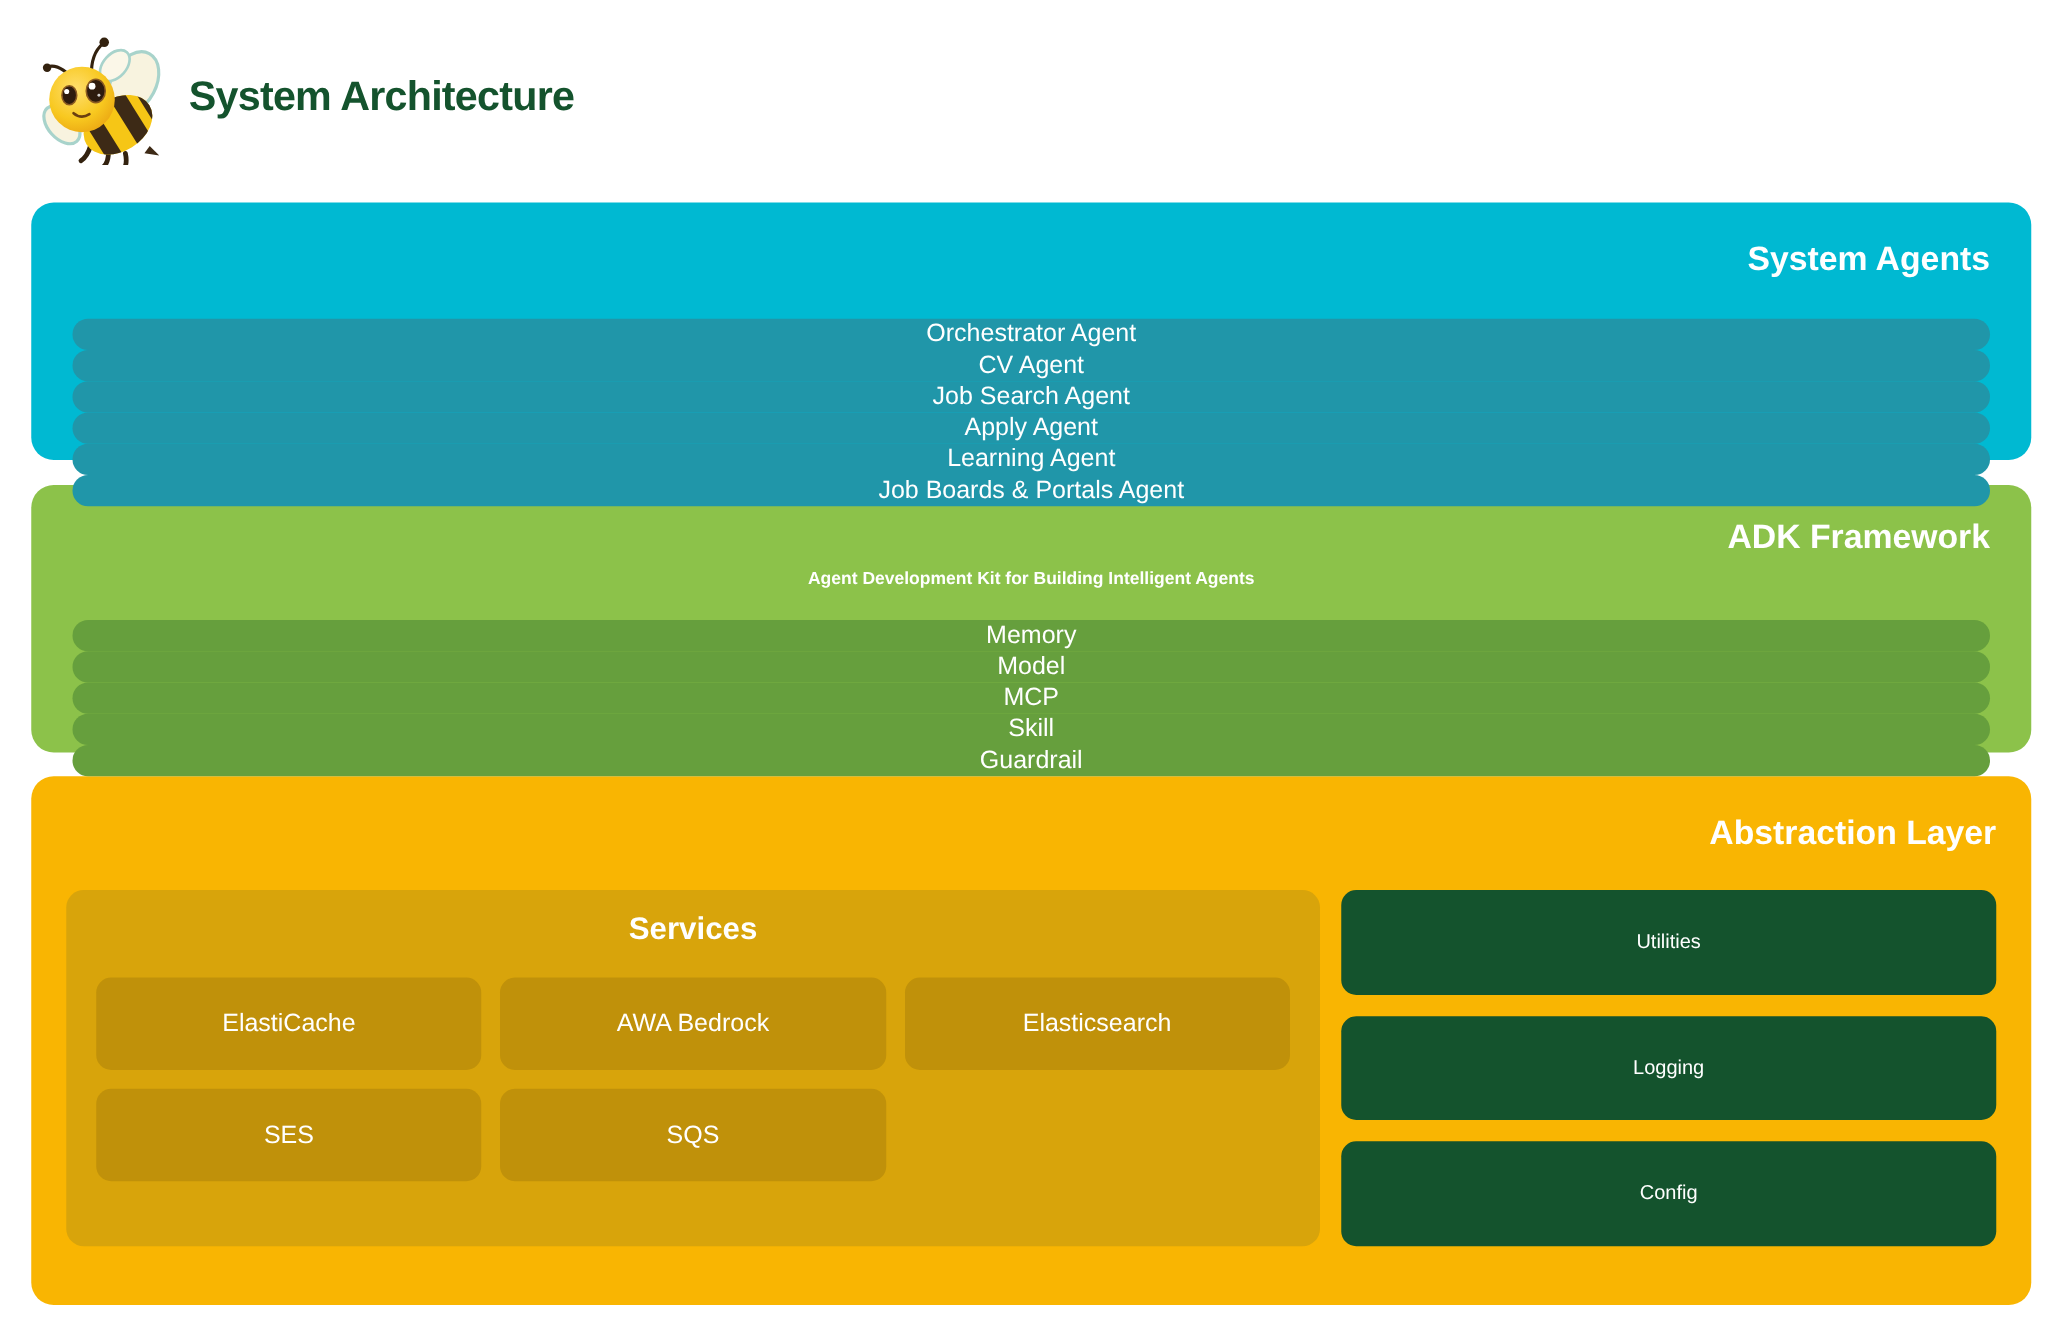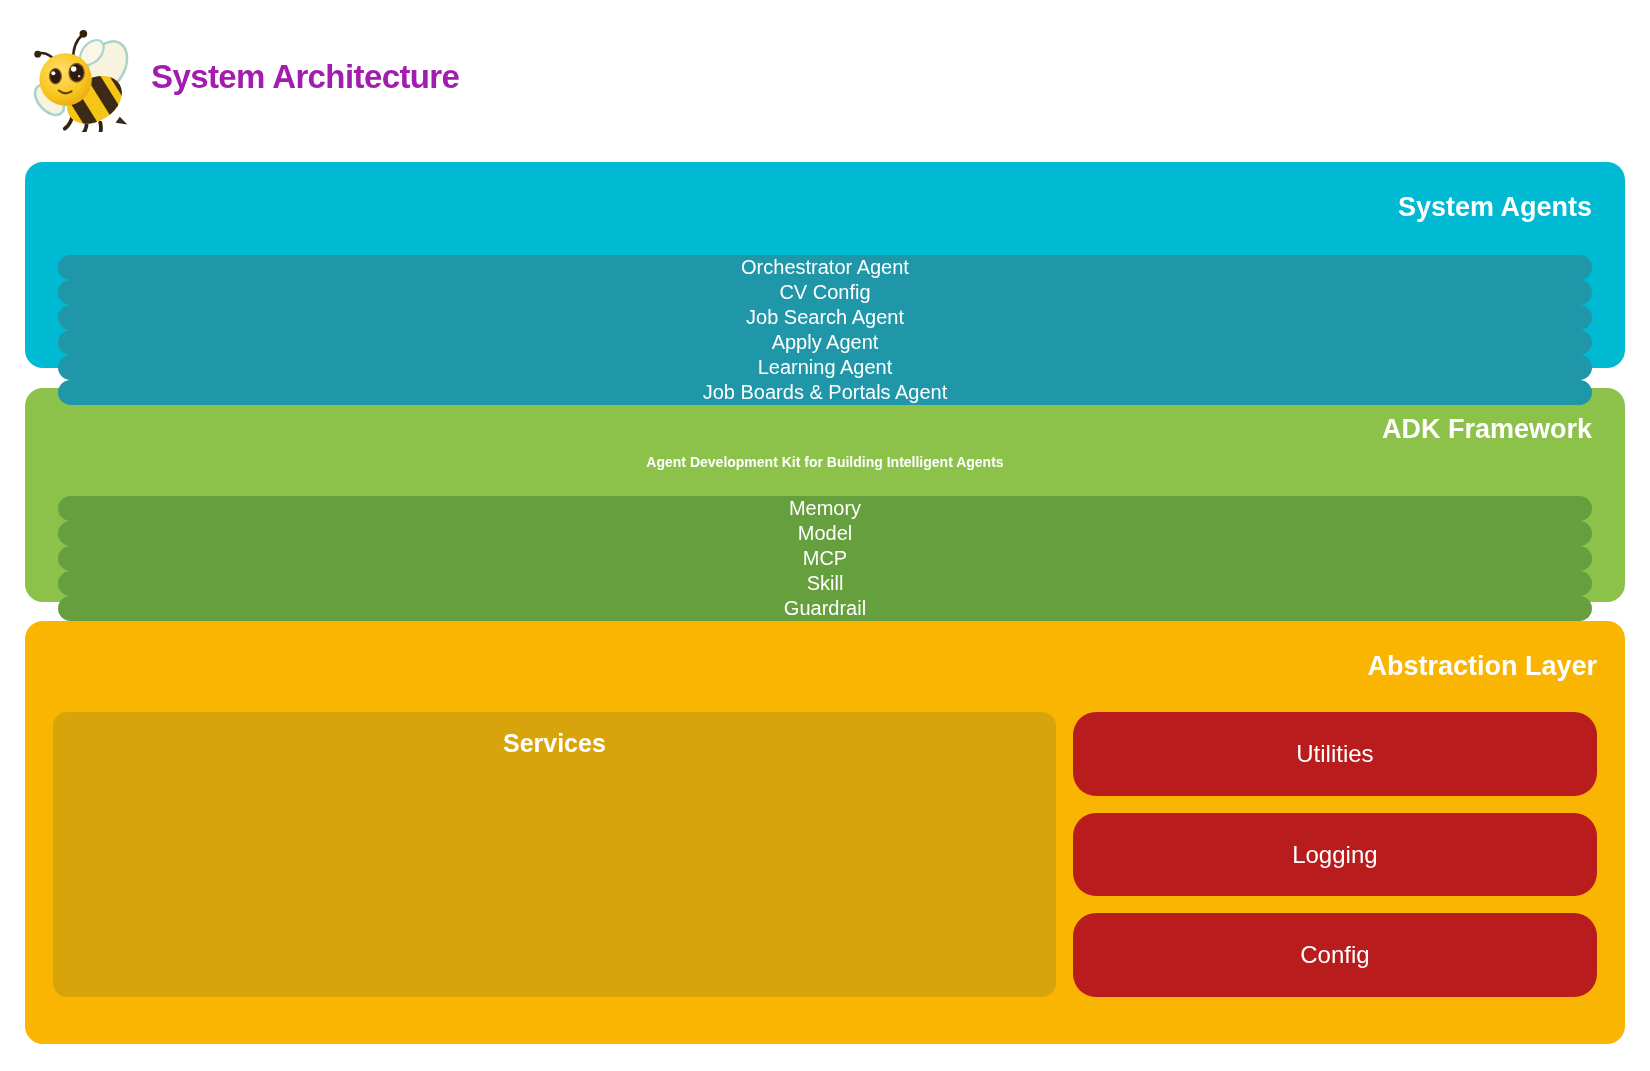--- a/index.html
+++ b/index.html
@@ -6,21 +6,21 @@
   body {
     width: 1650px; height: 1071px;
     font-family: "Liberation Sans", sans-serif;
     -webkit-font-smoothing: antialiased;
   }
   .page { padding: 0 25px; box-sizing: border-box; }
 
   
   .header { display: flex; align-items: center; gap: 16px; height: 150px; box-sizing: border-box; padding-top: 4px; }
   .logo { width: 110px; height: 110px; flex: 0 0 auto; }
-  .page-title { margin: 0; font-size: 33px; font-weight: 700; color: #a21caf; letter-spacing: -0.6px; }
+  .page-title { margin: 0; font-size: 33px; font-weight: 700; color: #14532d; letter-spacing: -0.6px; }
 
   
   .layer { border-radius: 18px; color: #ffffff; box-sizing: border-box; width: 1600px; }
   .layer-title { margin: 0; font-size: 27px; font-weight: 600; text-align: right; line-height: 1.15; }
   .box-row { display: flex; gap: 0; flex-direction: column; }
   .box {
     flex: 1 1 0; border-radius: 14px;
     display: flex; align-items: center; justify-content: center;
     text-align: center; font-size: 20px; font-weight: 500; line-height: 1.25;
     padding: 0 14px; box-sizing: border-box;
@@ -46,23 +46,23 @@
   .card-title { margin: 12px 0 0; text-align: center; font-size: 25px; font-weight: 600; }
   .services-grid { display: grid; grid-template-columns: repeat(3, 1fr); gap: 15px; margin-top: 24px; }
   .sub-box {
     background: #c0910a; border-radius: 12px; height: 74px;
     display: flex; align-items: center; justify-content: center;
     font-size: 20px; font-weight: 500; text-align: center;
   }
   .security-stack { display: flex; flex-direction: column; gap: 15px; margin-top: 24px; }
   .util-col { flex: 375 0 0; display: flex; flex-direction: column; gap: 17px; }
   .util-box {
-    background: #b91c1c; border-radius: 23px; flex: 1 1 0;
+    background: #14532d; border-radius: 12px; flex: 1 1 0;
     display: flex; align-items: center; justify-content: center;
-    font-size: 24px; font-weight: 500;
+    font-size: 16px; font-weight: 500;
   }
 </style>
 </head>
 <body>
 
 <div class="page">
 
   <header class="header">
     <span class="logo">
       <svg viewBox="0 0 130 130" width="110" height="110" aria-hidden="true">
@@ -112,21 +112,21 @@
         <path d="M40 81 Q47 87 55 82" stroke="#6b3f10" stroke-width="2.5" fill="none" stroke-linecap="round"></path>
       </svg>
     </span>
     <h1 class="page-title">System Architecture</h1>
   </header>
 
   <section class="layer layer-agents">
     <h2 class="layer-title">System Agents</h2>
     <div class="box-row">
       <div class="box agent-box">Orchestrator Agent</div>
-      <div class="box agent-box">CV Config</div>
+      <div class="box agent-box">CV Agent</div>
       <div class="box agent-box">Job Search Agent</div>
       <div class="box agent-box">Apply Agent</div>
       <div class="box agent-box">Learning Agent</div>
       <div class="box agent-box">Job Boards &amp; Portals Agent</div>
     </div>
   </section>
 
   <section class="layer layer-adk">
     <h2 class="layer-title">ADK Framework</h2>
     <p class="adk-subtitle">Agent Development Kit for Building Intelligent Agents</p>
@@ -138,20 +138,27 @@
       <div class="box adk-box">Guardrail</div>
     </div>
   </section>
 
   <section class="layer layer-abstraction">
     <h2 class="layer-title">Abstraction Layer</h2>
     <div class="abs-content">
 
       <div class="card services-card">
         <h3 class="card-title">Services</h3>
+        <div class="services-grid">
+          <div class="sub-box">ElastiCache</div>
+          <div class="sub-box">AWA Bedrock</div>
+          <div class="sub-box">Elasticsearch</div>
+          <div class="sub-box">SES</div>
+          <div class="sub-box">SQS</div>
+        </div>
       </div>
 
 
       <div class="util-col">
         <div class="util-box">Utilities</div>
         <div class="util-box">Logging</div>
         <div class="util-box">Config</div>
       </div>
 
     </div>

